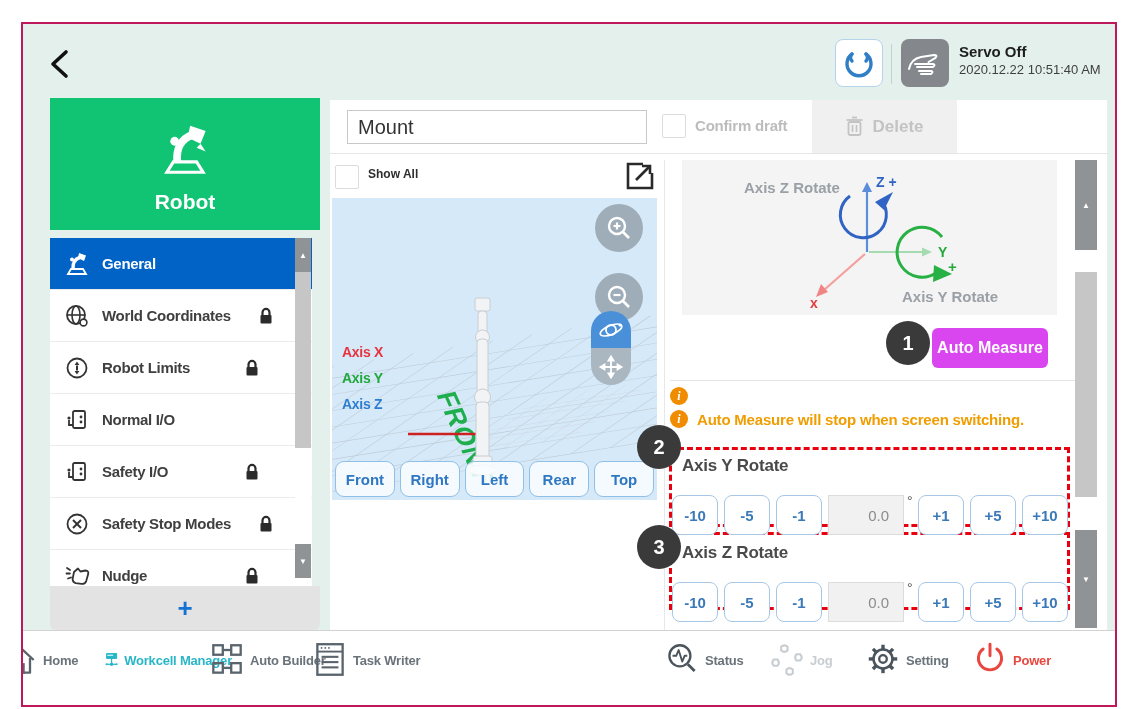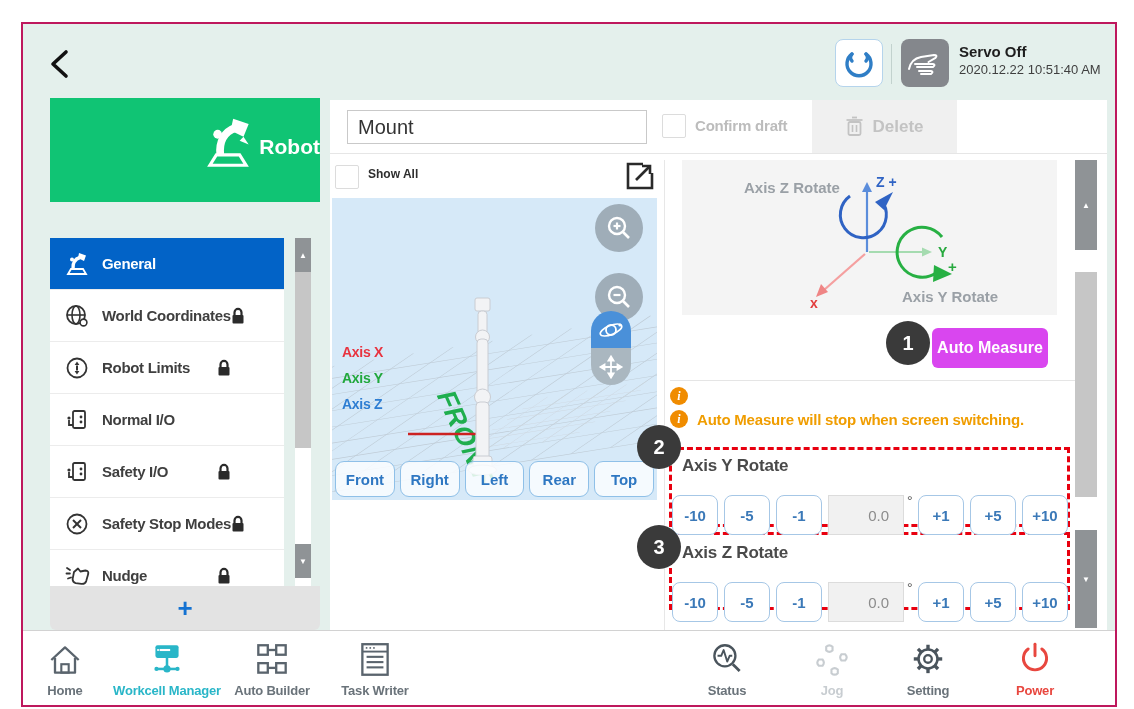--- a/index.html
+++ b/index.html
@@ -8,24 +8,24 @@
   .abs{position:absolute}
   #panel{position:absolute;left:21px;top:22px;width:1096px;height:685px;
     border:2px solid #be185d;background:#e4f0ec;overflow:hidden}
 
   
   .hbtn{border-radius:8px}
   .servo-name{font-size:15px;font-weight:bold;color:#1d1d1d}
   .servo-time{font-size:13px;color:#3f3f3f;margin-top:2px}
 
   
-  #sidebar-head{left:27px;top:74px;width:270px;height:104px;background:#10c474;
-    display:flex;flex-direction:row;align-items:center;justify-content:flex-end;padding-bottom:16px}
+  #sidebar-head{left:27px;top:74px;width:270px;height:132px;background:#10c474;
+    display:flex;flex-direction:column;align-items:center;justify-content:flex-end;padding-bottom:16px}
   #sidebar-title{color:#fff;font-size:21px;font-weight:bold;margin-top:10px}
-  #menu{left:27px;top:214px;width:234px;height:348px;overflow:hidden;background:#000000}
+  #menu{left:27px;top:214px;width:262px;height:348px;overflow:hidden;background:#000000}
   .menu-row{height:52px;display:flex;align-items:center;background:#fff;
     border-bottom:1px solid #ececec;padding-left:14px;position:relative}
   .menu-row .lbl{font-size:15px;font-weight:bold;color:#3f3f3f;margin-left:12px;letter-spacing:-0.3px}
   .menu-row.sel{background:#0263c7}
   .menu-row.sel .lbl{color:#fff}
   .lock{position:absolute;right:50px;top:16px}
   .sb{position:absolute;width:16px;background:#fff}
   .sb .btnup,.sb .btndn{position:absolute;left:0;width:16px;background:#8f9396;color:#fff;
     font-size:8px;display:flex;align-items:center;justify-content:center}
   .sb .thumb{position:absolute;left:0;width:16px;background:#c6c6c6}
@@ -72,21 +72,21 @@
   .sec-title{position:absolute;font-size:17px;font-weight:bold;color:#4a4a4a;letter-spacing:-0.2px}
   .vbtn{position:absolute;width:46px;height:40px;background:#fff;border:1.5px solid #a6c7e6;border-radius:8px;
     color:#3b79b8;font-size:15px;font-weight:bold;display:flex;align-items:center;justify-content:center;z-index:2}
   .vfield{position:absolute;width:76px;height:40px;background:#f1f1f1;border:1px solid #dcdcdc;
     color:#8c8c8c;font-size:15px;display:flex;align-items:center;justify-content:flex-end;padding-right:14px;z-index:2}
   .deg{position:absolute;font-size:14px;color:#555;z-index:3}
   .vline{position:absolute;background:#e5e5e5}
 
   
   #nav{left:0;top:606px;width:1092px;height:75px;background:#fff;border-top:1px solid #d2d2d2}
-  .nav-item{position:absolute;top:9px;display:flex;flex-direction:column;align-items:center;gap:3px;width:130px;margin-left:-65px}
+  .nav-item{position:absolute;top:9px;display:flex;flex-direction:row;align-items:center;gap:3px;width:130px;margin-left:-65px}
   .nav-item .nlbl{font-size:13px;font-weight:bold;color:#6a737a;letter-spacing:-0.2px;white-space:nowrap}
   .nav-item.active .nlbl{color:#29b6c8}
   .nav-item.disabled .nlbl{color:#c8cdd1}
   .nav-item.power .nlbl{color:#e8473f}
 </style>
 </head>
 <body>
 
 <div id="panel">
 

